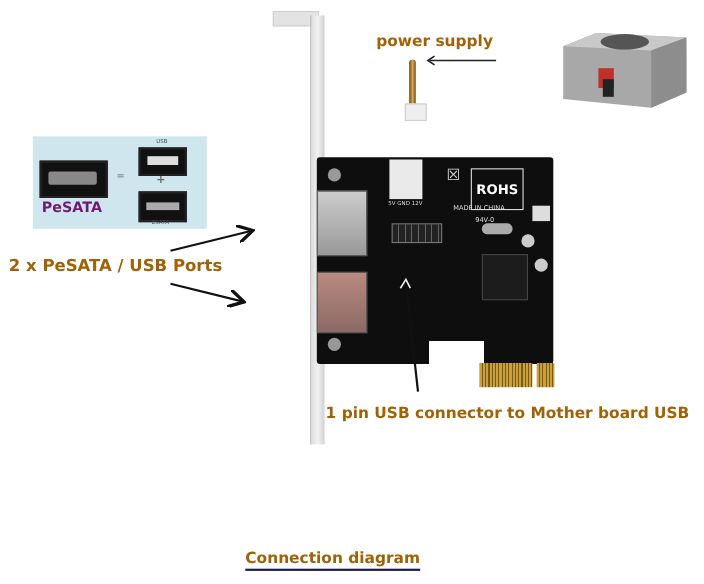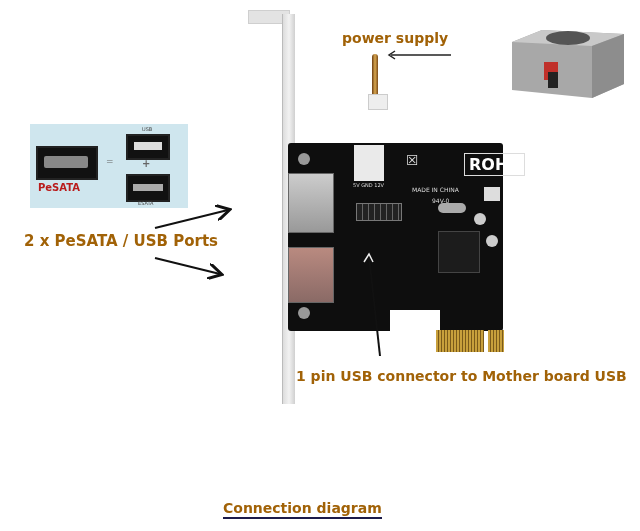--- a/index.html
+++ b/index.html
@@ -21,34 +21,34 @@
   .esata { background:linear-gradient(180deg,#ccc,#999); border:1px solid #666; }
   #psu { left:508px; top:28px; width:118px; height:72px; }
 </style>
 </head>
 <body>
 
 <div id="inset" class="abs">
   <div class="abs port-black" style="left:6px;top:22px;width:58px;height:30px;">
     <div class="abs" style="left:6px;top:8px;width:44px;height:12px;background:#888;border-radius:2px;"></div>
   </div>
-  <div class="abs" style="left:8px;top:58px;font-size:10px;font-weight:bold;color:#b91c1c;">PeSATA</div>
+  <div class="abs" style="left:8px;top:58px;font-size:13px;font-weight:bold;color:#701a75;">PeSATA</div>
   <div class="abs" style="left:76px;top:32px;font-size:9px;color:#666;">=</div>
   <div class="abs sm" style="left:112px;top:2px;">USB</div>
   <div class="abs port-black" style="left:96px;top:10px;width:40px;height:22px;">
     <div class="abs" style="left:6px;top:6px;width:28px;height:8px;background:#ddd;"></div>
   </div>
   <div class="abs" style="left:112px;top:34px;font-size:10px;color:#666;font-weight:bold;">+</div>
   <div class="abs port-black" style="left:96px;top:50px;width:40px;height:24px;">
     <div class="abs" style="left:5px;top:8px;width:30px;height:7px;background:#aaa;"></div>
   </div>
   <div class="abs sm" style="left:108px;top:76px;">ESATA</div>
 </div>
 
-<div class="abs label" style="left:24px;top:232px;font-size:15px;">2 x PeSATA / USB Ports</div>
+<div class="abs label" style="left:8px;top:232px;font-size:15px;">2 x PeSATA / USB Ports</div>
 <svg class="abs" style="left:150px;top:200px;" width="90" height="80">
   <defs>
       <marker id="ah" markerWidth="8" markerHeight="8" refX="6" refY="4" orient="auto">
         <path d="M0,0 L7,4 L0,8" fill="none" stroke="#111" stroke-width="1.5"></path>
       </marker>
     </defs>
   <line x1="5" y1="28" x2="78" y2="10" stroke="#111" stroke-width="2" marker-end="url(#ah)"></line>
   <line x1="5" y1="58" x2="70" y2="74" stroke="#111" stroke-width="2" marker-end="url(#ah)"></line>
 </svg>
 
@@ -77,21 +77,21 @@
 </div>
 
 <div id="pcb" class="abs">
   <div class="abs" style="left:10px;top:10px;width:12px;height:12px;border-radius:50%;background:#999;"></div>
   <div class="abs" style="left:10px;top:164px;width:12px;height:12px;border-radius:50%;background:#999;"></div>
   <div class="abs esata" style="left:0;top:30px;width:44px;height:58px;"></div>
   <div class="abs esata" style="left:0;top:104px;width:44px;height:54px;background:linear-gradient(180deg,#b98a80,#8a6a66);"></div>
   <div class="abs" style="left:66px;top:2px;width:30px;height:36px;background:#eaeaea;"></div>
   <div class="abs" style="left:65px;top:39px;font-size:5px;color:#ddd;">5V GND 12V</div>
   <div class="abs" style="left:118px;top:8px;width:16px;height:18px;color:#ddd;font-size:14px;line-height:18px;">☒</div>
-  <div class="abs" style="left:140px;top:10px;padding:1px 4px;border:1px solid #ddd;color:#fff;font-size:16px;font-weight:bold;margin-left:36px;">ROHS</div>
+  <div class="abs" style="left:140px;top:10px;padding:11px 4px;border:1px solid #ddd;color:#fff;font-size:12px;font-weight:bold;">ROHS</div>
   <div class="abs" style="left:124px;top:43px;font-size:6px;color:#ddd;">MADE IN CHINA</div>
   <div class="abs" style="left:144px;top:54px;font-size:6px;color:#ddd;">94V-0</div>
   <div class="abs" style="left:68px;top:60px;width:44px;height:16px;border:1px solid #777;background:repeating-linear-gradient(90deg,#222 0 5px,#666 5px 6px);"></div>
   <div class="abs" style="left:150px;top:88px;width:40px;height:40px;background:#1c1c1c;border:1px solid #444;"></div>
   <div class="abs" style="left:150px;top:60px;width:28px;height:10px;border-radius:5px;background:#aaa;"></div>
   <div class="abs" style="left:186px;top:70px;width:12px;height:12px;border-radius:50%;background:#ccc;"></div>
   <div class="abs" style="left:198px;top:92px;width:12px;height:12px;border-radius:50%;background:#ccc;"></div>
   <div class="abs" style="left:196px;top:44px;width:16px;height:14px;background:#ddd;"></div>
 </div>
 <div id="pcb-notch" class="abs"></div>

